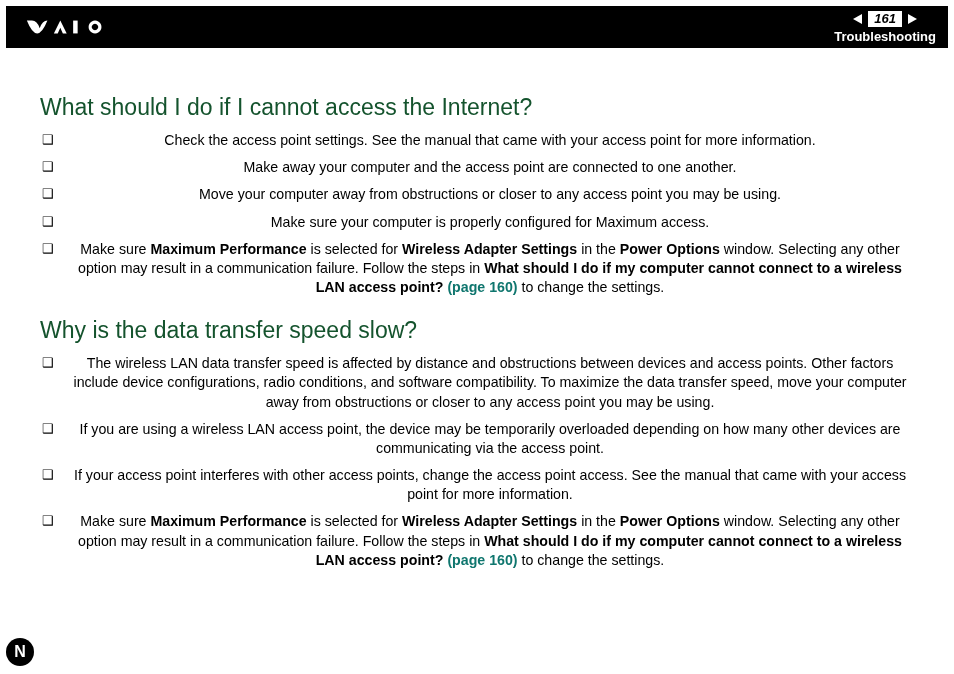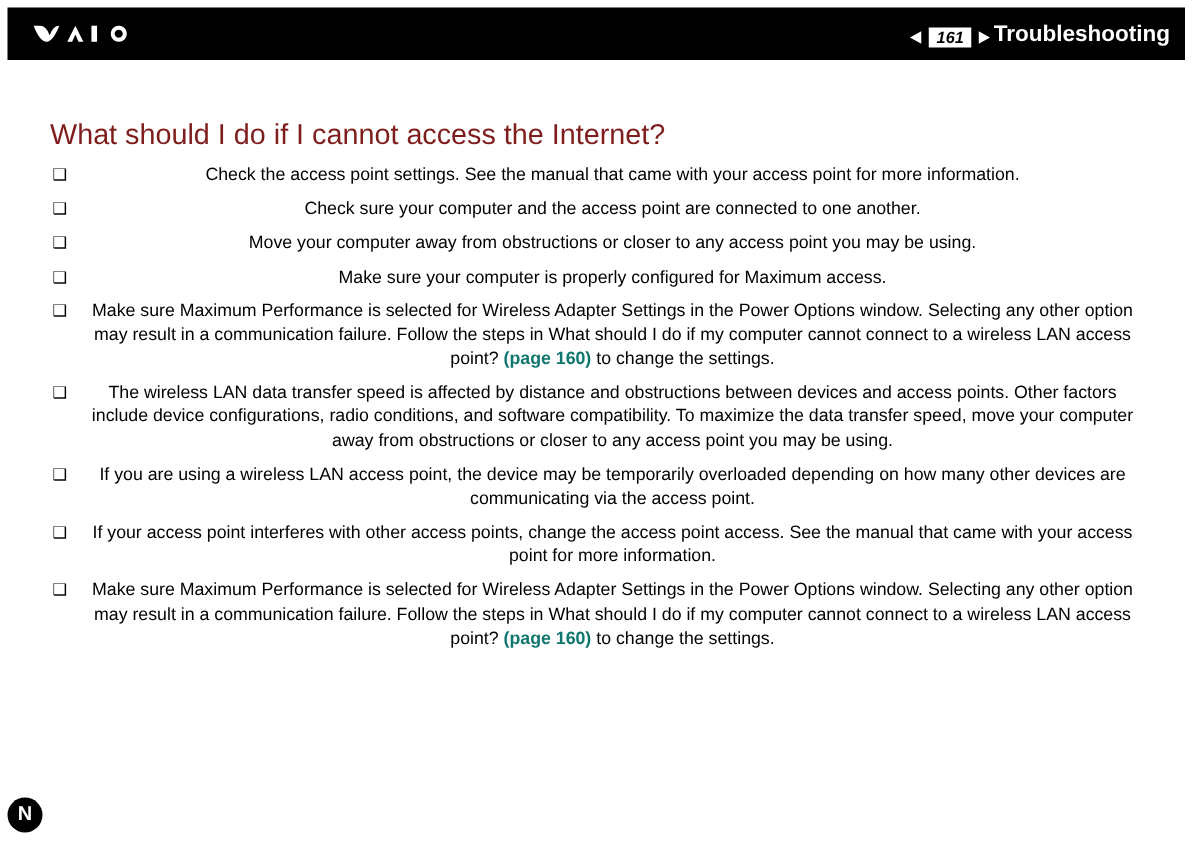--- a/index.html
+++ b/index.html
@@ -19,48 +19,48 @@
     justify-content: space-between;
     padding: 0 12px 0 16px;
     margin: 6px 6px 0 6px;
   }
   .logo svg {
     height: 18px;
     display: block;
   }
   .header-right {
     display: flex;
-    flex-direction: row;
-    align-items: flex-end;
+    flex-direction: column;
+    align-items: center;
     gap: 2px;
   }
   .page-nav {
     display: flex;
     align-items: center;
     gap: 4px;
   }
   .page-nav svg { display:block; }
   .page-num {
     background: #fff;
     color: #000;
     font-weight: bold;
     font-style: italic;
     font-size: 13px;
     padding: 0 6px;
     line-height: 16px;
   }
   .section-label {
     font-weight: bold;
-    font-size: 18px;
+    font-size: 13px;
   }
   .content {
     padding: 28px 40px 0 40px;
   }
   h2.question {
-    color: #7f1d1d;
+    color: #14532d;
     font-weight: normal;
     font-size: 23px;
     margin: 20px 0 10px 0;
   }
   h2.question:first-child { margin-top: 18px; }
   ul.bullets {
     list-style: none;
     padding-left: 0;
   }
   ul.bullets li {
@@ -72,21 +72,21 @@
     color: #000;
   }
   .bullet-mark {
     flex: 0 0 26px;
     font-size: 13px;
     line-height: 1.4;
     text-align: left;
     padding-left: 2px;
   }
   .bullet-text { flex: 1; text-align: center; }
-  .bld { font-weight: normal; }
+  .bld { font-weight: bold; }
   .bld-link { font-weight: bold; color: #0f766e; }
   .n-marker {
     position: absolute;
     left: 6px;
     bottom: 8px;
     width: 28px;
     height: 28px;
     border-radius: 50%;
     background: #000;
     color: #fff;
@@ -129,35 +129,36 @@
 
 <div class="content" id="content">
     <h2 class="question">What should I do if I cannot access the Internet?</h2>
     <ul class="bullets">
       <li>
         <span class="bullet-mark">❑</span>
         <span class="bullet-text">Check the access point settings. See the manual that came with your access point for more information.</span>
       </li>
       <li>
         <span class="bullet-mark">❑</span>
-        <span class="bullet-text">Check sure your computer and the access point are connected to one another.</span>
+        <span class="bullet-text">Make away your computer and the access point are connected to one another.</span>
       </li>
       <li>
         <span class="bullet-mark">❑</span>
         <span class="bullet-text">Move your computer away from obstructions or closer to any access point you may be using.</span>
       </li>
       <li>
         <span class="bullet-mark">❑</span>
         <span class="bullet-text">Make sure your computer is properly configured for Maximum access.</span>
       </li>
       <li>
         <span class="bullet-mark">❑</span>
         <span class="bullet-text">Make sure <span class="bld">Maximum Performance</span> is selected for <span class="bld">Wireless Adapter Settings</span> in the <span class="bld">Power Options</span> window. Selecting any other option may result in a communication failure. Follow the steps in <span class="bld">What should I do if my computer cannot connect to a wireless LAN access point? </span><span class="bld-link">(page 160)</span> to change the settings.</span>
       </li>
     </ul>
+    <h2 class="question">Why is the data transfer speed slow?</h2>
     <ul class="bullets">
       <li>
         <span class="bullet-mark">❑</span>
         <span class="bullet-text">The wireless LAN data transfer speed is affected by distance and obstructions between devices and access points. Other factors include device configurations, radio conditions, and software compatibility. To maximize the data transfer speed, move your computer away from obstructions or closer to any access point you may be using.</span>
       </li>
       <li>
         <span class="bullet-mark">❑</span>
         <span class="bullet-text">If you are using a wireless LAN access point, the device may be temporarily overloaded depending on how many other devices are communicating via the access point.</span>
       </li>
       <li>

